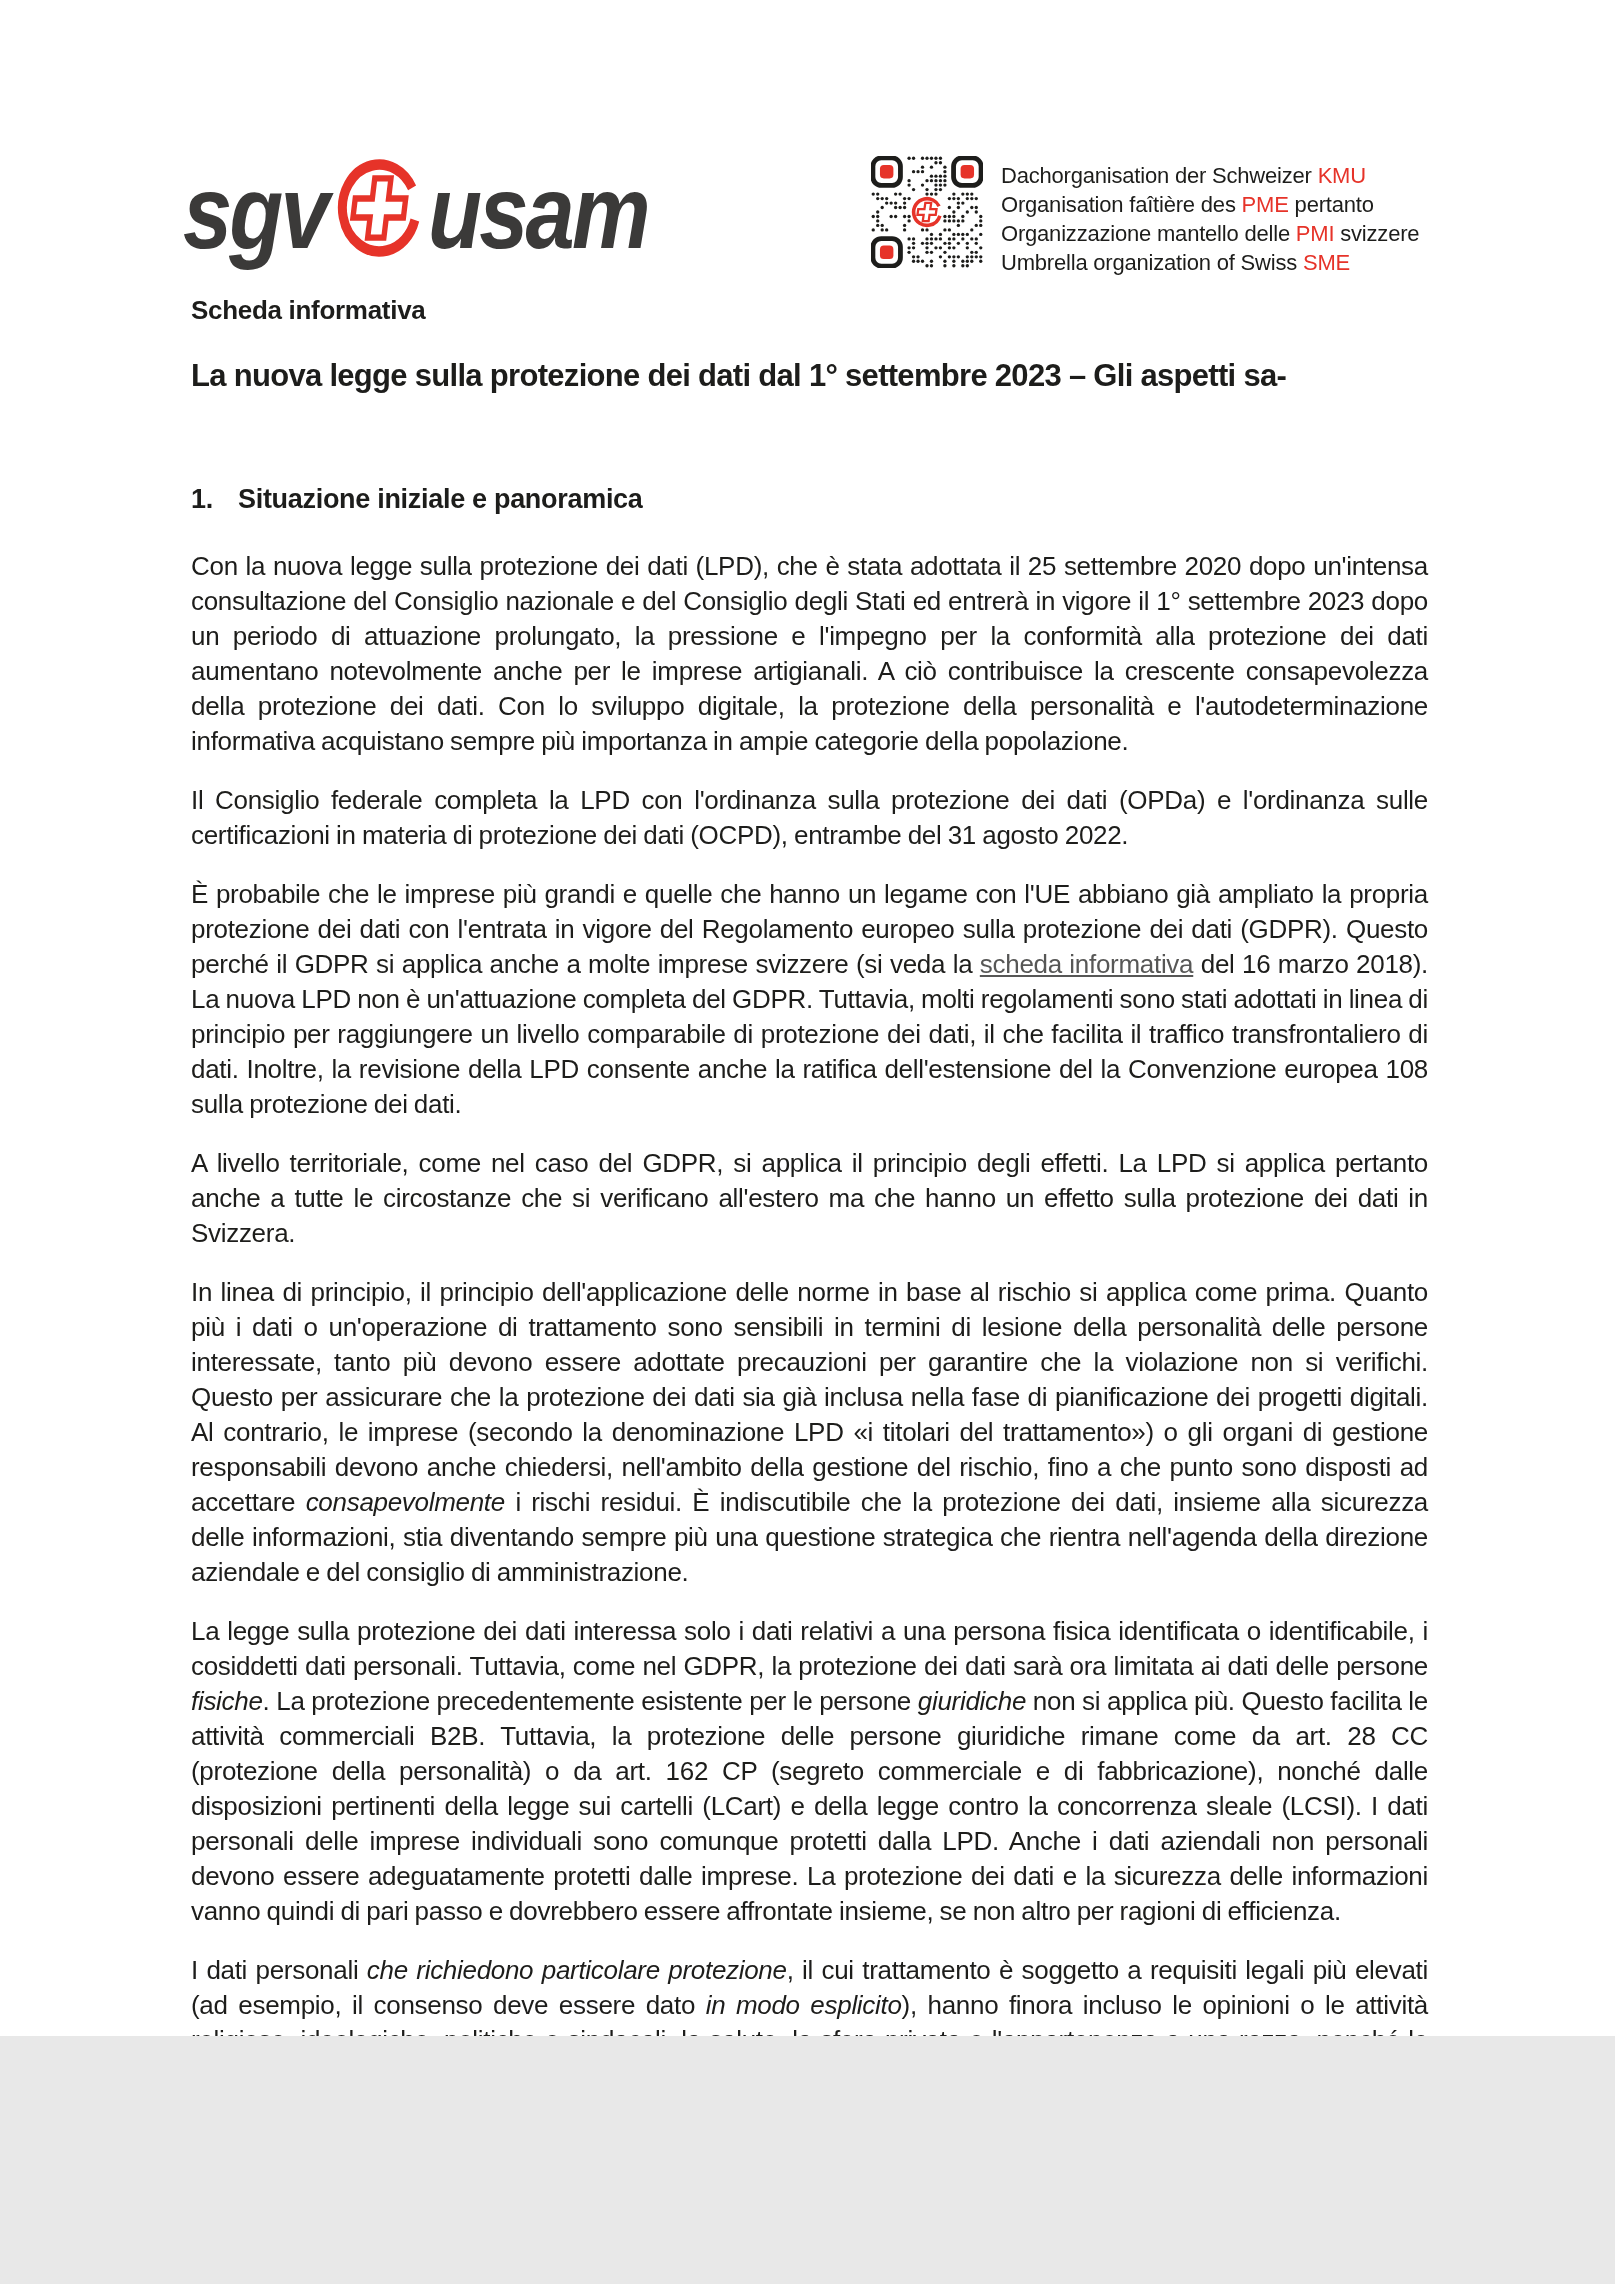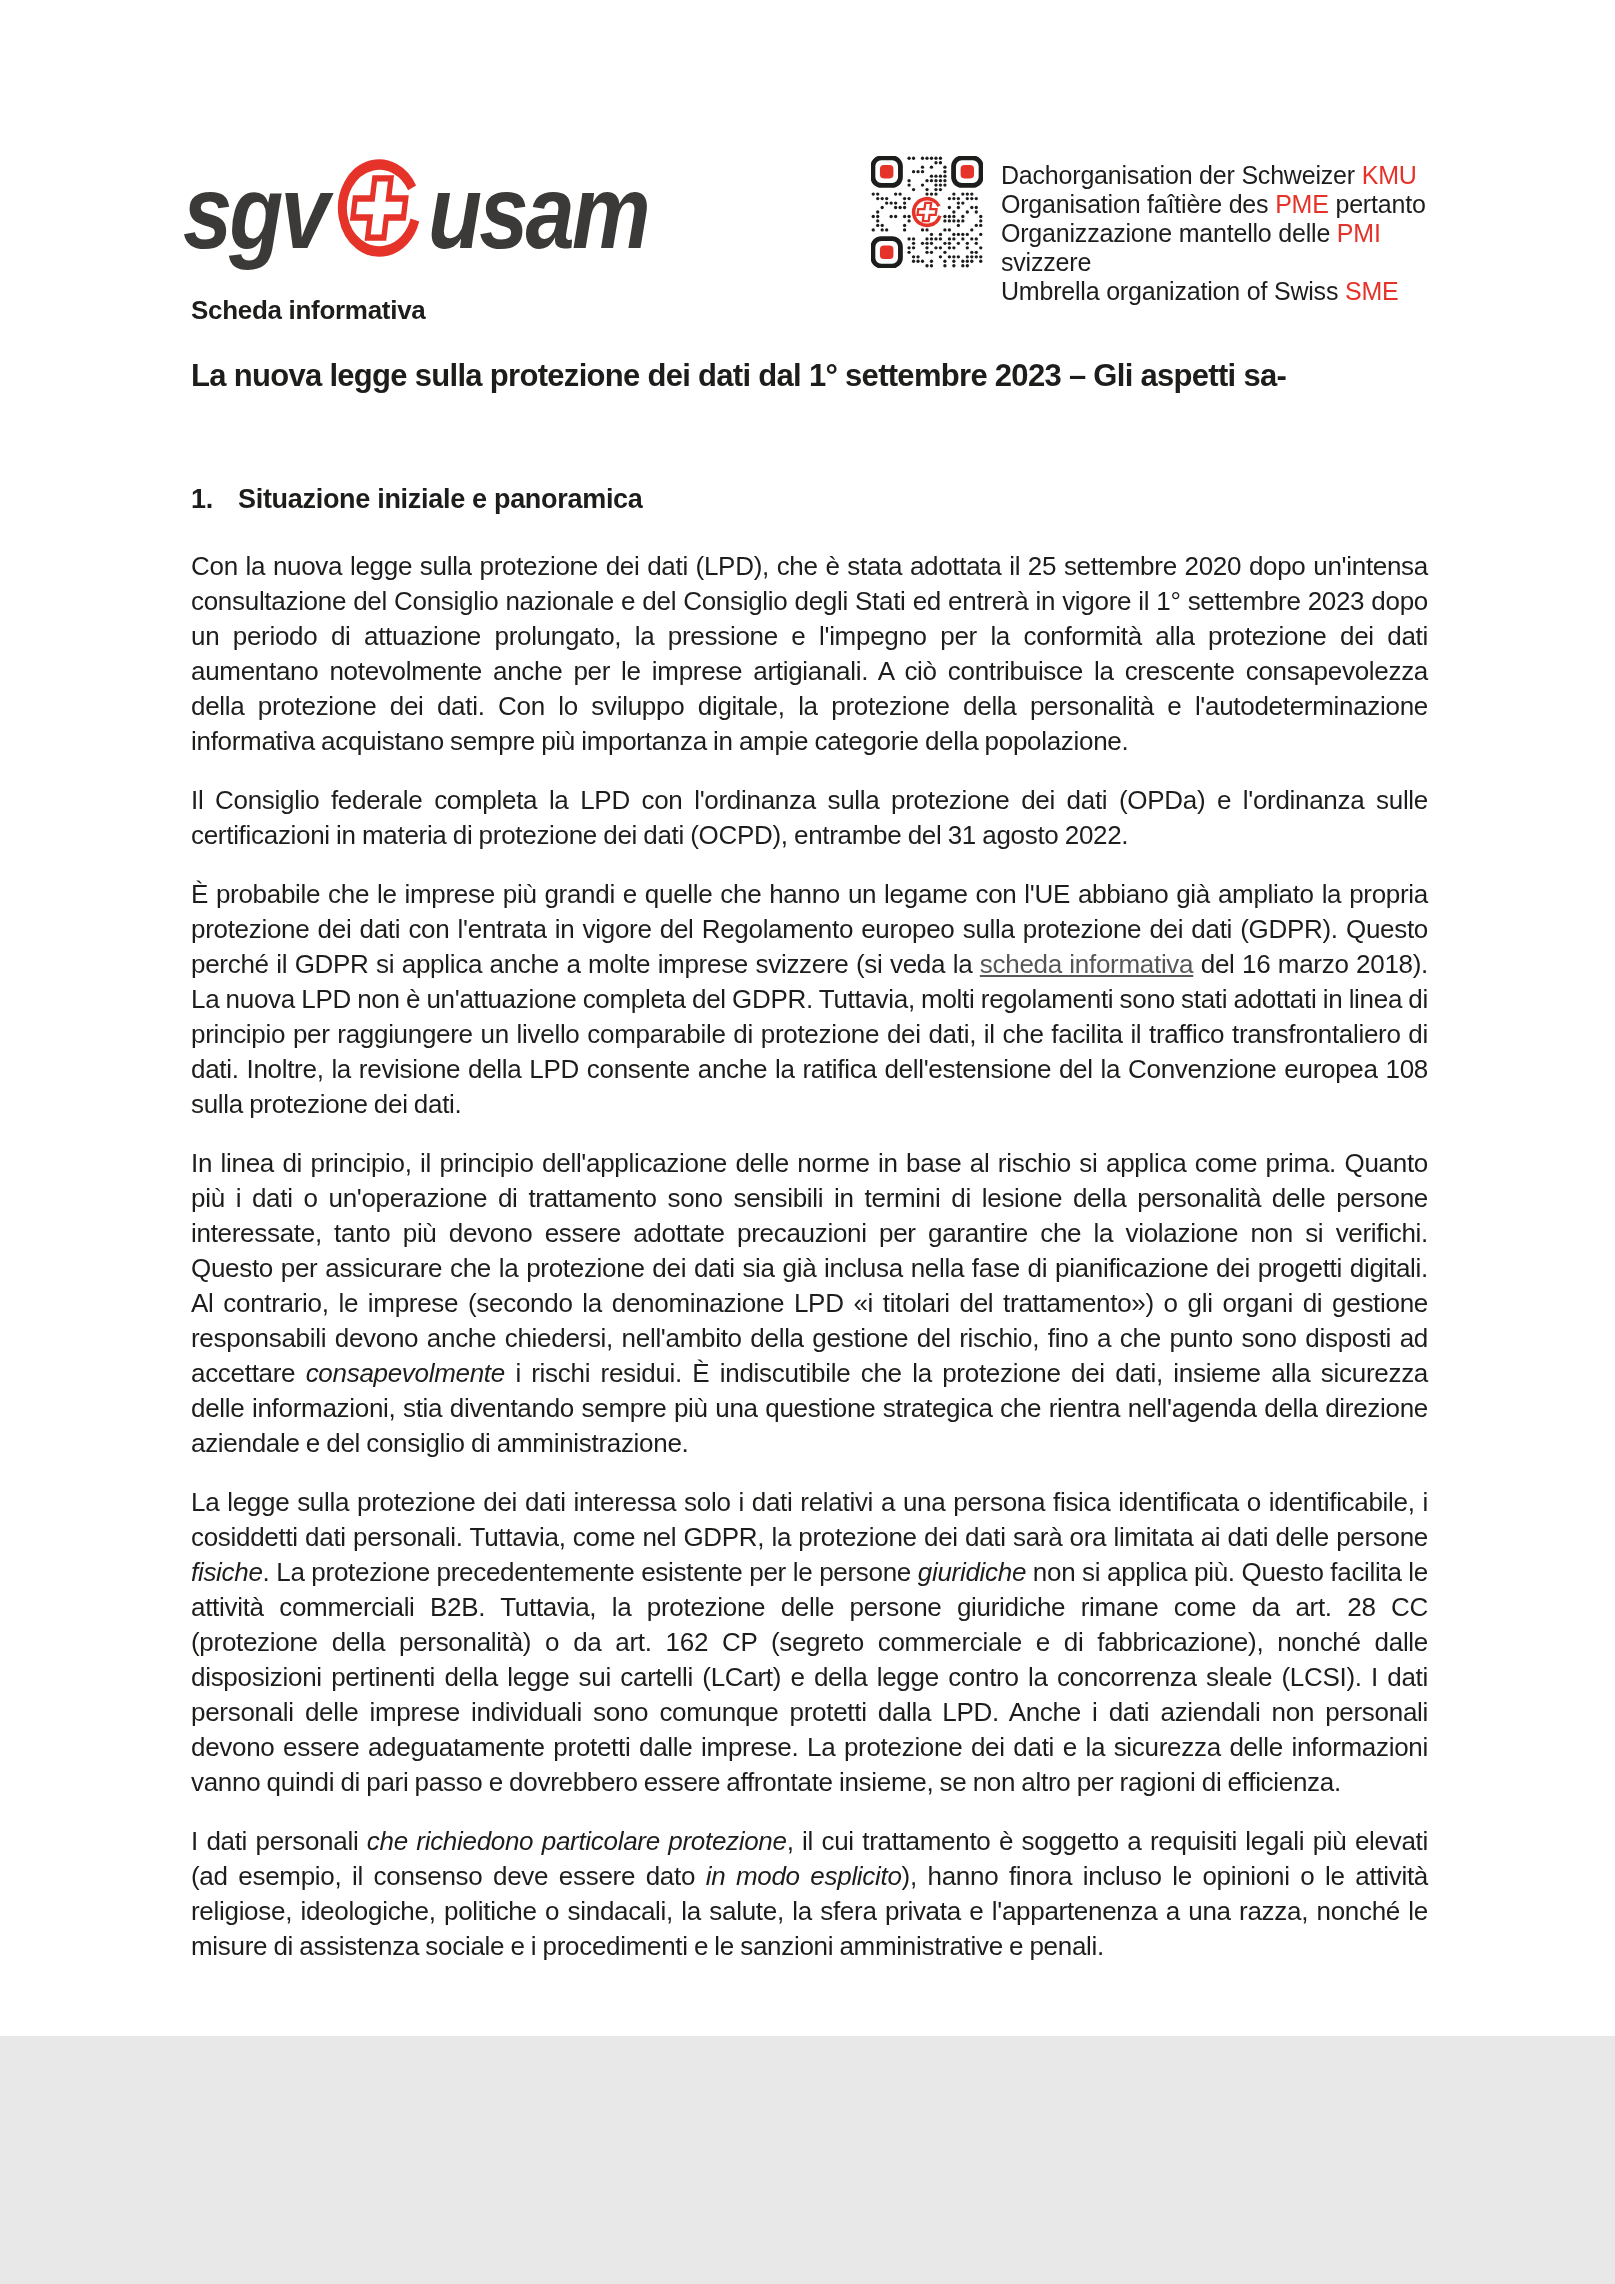--- a/index.html
+++ b/index.html
@@ -19,21 +19,21 @@
   }
   .logo-word{
     font-size:104px;font-weight:bold;font-style:italic;
     letter-spacing:-3.3px;color:#3b3a39;line-height:130px;
   }
   .logo-emblem{width:106px;height:106px;margin:0 3.9px 9px 9px;}
   
   .qr{position:absolute;left:871px;top:156px;width:112px;height:112px;}
   .org-header{
     position:absolute;left:1001px;top:161px;width:443px;
-    font-size:25px;line-height:29px;letter-spacing:-0.2px;
+    font-size:22px;line-height:29px;letter-spacing:-0.2px;
   }
   .accent{color:#e63329;}
   
   .kicker{
     position:absolute;left:191px;top:295px;
     font-size:26px;font-weight:bold;letter-spacing:-0.3px;
   }
   .doc-title{
     position:absolute;left:191px;top:354px;width:1265px;
     font-size:31px;font-weight:bold;line-height:44px;letter-spacing:-0.7px;
@@ -285,20 +285,21 @@
 
   <div class="section-heading">
     <span class="section-number">1.</span>
     <span>Situazione iniziale e panoramica</span>
   </div>
 
   <div class="doc-body" id="doc-body">
       <div class="para"><span>Con la nuova legge sulla protezione dei dati (LPD), che è stata adottata il 25 settembre 2020 dopo un'intensa consultazione del Consiglio nazionale e del Consiglio degli Stati ed entrerà in vigore il 1° settembre 2023 dopo un periodo di attuazione prolungato, la pressione e l'impegno per la conformità alla protezione dei dati aumentano notevolmente anche per le imprese artigianali. A ciò contribuisce la crescente consapevolezza della protezione dei dati. Con lo sviluppo digitale, la protezione della personalità e l'autodeterminazione informativa acquistano sempre più importanza in ampie categorie della popolazione.</span></div>
       <div class="para"><span>Il Consiglio federale completa la LPD con l'ordinanza sulla protezione dei dati (OPDa) e l'ordinanza sulle certificazioni in materia di protezione dei dati (OCPD), entrambe del 31 agosto 2022.</span></div>
       <div class="para"><span>È probabile che le imprese più grandi e quelle che hanno un legame con l'UE abbiano già ampliato la propria protezione dei dati con l'entrata in vigore del Regolamento europeo sulla protezione dei dati (GDPR). Questo perché il GDPR si applica anche a molte imprese svizzere (si veda la </span><span class="doc-link">scheda informativa</span><span> del 16 marzo 2018). La nuova LPD non è un'attuazione completa del GDPR. Tuttavia, molti regolamenti sono stati adottati in linea di principio per raggiungere un livello comparabile di protezione dei dati, il che facilita il traffico transfrontaliero di dati. Inoltre, la revisione della LPD consente anche la ratifica dell'estensione del la Convenzione europea 108 sulla protezione dei dati.</span></div>
+      <div class="para"><span>A livello territoriale, come nel caso del GDPR, si applica il principio degli effetti. La LPD si applica pertanto anche a tutte le circostanze che si verificano all'estero ma che hanno un effetto sulla protezione dei dati in Svizzera.</span></div>
       <div class="para"><span>In linea di principio, il principio dell'applicazione delle norme in base al rischio si applica come prima. Quanto più i dati o un'operazione di trattamento sono sensibili in termini di lesione della personalità delle persone interessate, tanto più devono essere adottate precauzioni per garantire che la violazione non si verifichi. Questo per assicurare che la protezione dei dati sia già inclusa nella fase di pianificazione dei progetti digitali. Al contrario, le imprese (secondo la denominazione LPD «i titolari del trattamento») o gli organi di gestione responsabili devono anche chiedersi, nell'ambito della gestione del rischio, fino a che punto sono disposti ad accettare </span><span class="it">consapevolmente</span><span> i rischi residui. È indiscutibile che la protezione dei dati, insieme alla sicurezza delle informazioni, stia diventando sempre più una questione strategica che rientra nell'agenda della direzione aziendale e del consiglio di amministrazione.</span></div>
       <div class="para"><span>La legge sulla protezione dei dati interessa solo i dati relativi a una persona fisica identificata o identificabile, i cosiddetti dati personali. Tuttavia, come nel GDPR, la protezione dei dati sarà ora limitata ai dati delle persone </span><span class="it">fisiche</span><span>. La protezione precedentemente esistente per le persone </span><span class="it">giuridiche</span><span> non si applica più. Questo facilita le attività commerciali B2B. Tuttavia, la protezione delle persone giuridiche rimane come da art. 28 CC (protezione della personalità) o da art. 162 CP (segreto commerciale e di fabbricazione), nonché dalle disposizioni pertinenti della legge sui cartelli (LCart) e della legge contro la concorrenza sleale (LCSI). I dati personali delle imprese individuali sono comunque protetti dalla LPD. Anche i dati aziendali non personali devono essere adeguatamente protetti dalle imprese. La protezione dei dati e la sicurezza delle informazioni vanno quindi di pari passo e dovrebbero essere affrontate insieme, se non altro per ragioni di efficienza.</span></div>
       <div class="para"><span>I dati personali </span><span class="it">che richiedono particolare protezione</span><span>, il cui trattamento è soggetto a requisiti legali più elevati (ad esempio, il consenso deve essere dato </span><span class="it">in modo esplicito</span><span>), hanno finora incluso le opinioni o le attività religiose, ideologiche, politiche o sindacali, la salute, la sfera privata e l'appartenenza a una razza, nonché le misure di assistenza sociale e i procedimenti e le sanzioni amministrative e penali.</span></div>
     </div>
 
   <div class="footer">
     <div class="footer-names" id="footer-names">
         <span>Schweizerischer Gewerbeverband</span>
         <span>Union suisse des arts et métiers</span>
         <span>Unione svizzera delle arti e mestieri</span>

